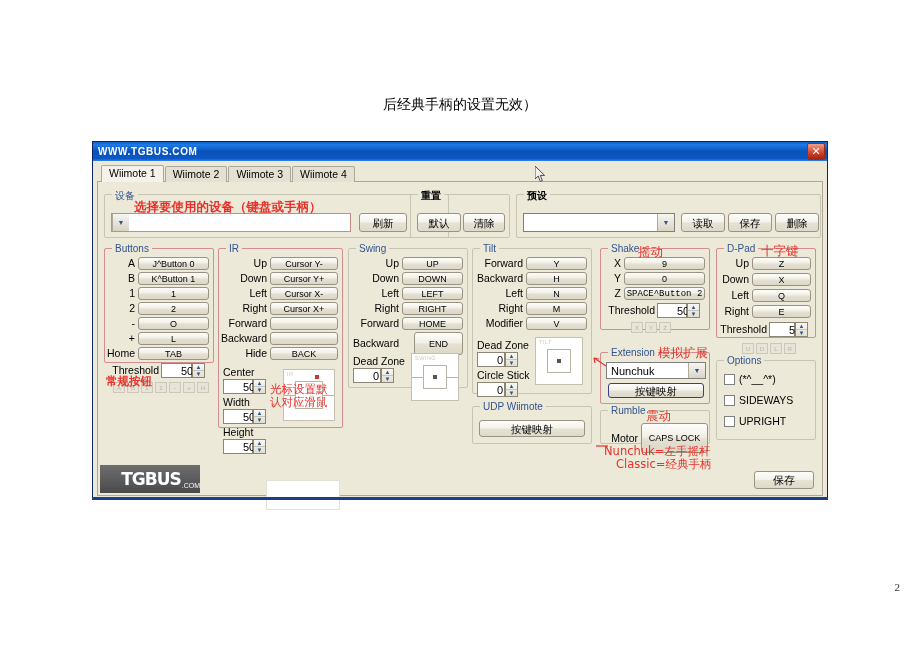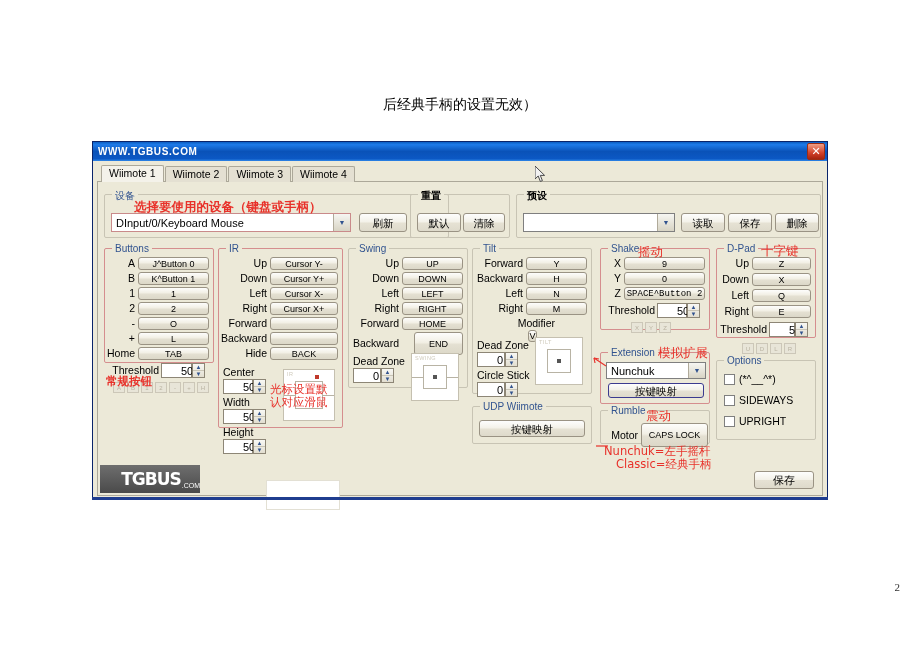--- a/index.html
+++ b/index.html
@@ -150,21 +150,20 @@
       <div class="tab">Wiimote 2</div>
       <div class="tab">Wiimote 3</div>
       <div class="tab">Wiimote 4</div>
     </div>
 
     <div class="tabbody">
 
       <div class="gb" style="left:6px;top:12px;width:345px;height:44px;">
         <span class="gbt">设备</span>
         <div class="combo" style="position:absolute;left:6px;top:18px;width:240px;height:19px;border-color:#c98a8a;">
-          <span class="cv">DInput/0/Keyboard Mouse</span>
           <span class="arrow">▼</span>
         </div>
         <div class="btn std" style="position:absolute;left:254px;top:18px;width:48px;height:19px;">刷新</div>
       </div>
 
       <div class="gb" style="left:312px;top:12px;width:100px;height:44px;">
         <span class="gbt" style="color:#000;font-weight:bold;">重置</span>
         <div class="btn std" style="position:absolute;left:6px;top:18px;width:44px;height:19px;">默认</div>
         <div class="btn std" style="position:absolute;left:52px;top:18px;width:42px;height:19px;">清除</div>
       </div>
@@ -357,21 +356,21 @@
             <span class="btn" style="flex:1;height:13px;margin-left:3px;">H</span>
           </div>
           <div style="display:flex;align-items:center;margin:0 4px 2px 2px;">
             <span class="lbl" style="width:48px;">Left</span>
             <span class="btn" style="flex:1;height:13px;margin-left:3px;">N</span>
           </div>
           <div style="display:flex;align-items:center;margin:0 4px 2px 2px;">
             <span class="lbl" style="width:48px;">Right</span>
             <span class="btn" style="flex:1;height:13px;margin-left:3px;">M</span>
           </div>
-          <div style="display:flex;align-items:center;margin:0 4px 3px 2px;flex-direction:column;">
+          <div style="display:flex;align-items:center;margin:0 4px 3px 2px;">
             <span class="lbl" style="width:48px;">Modifier</span>
             <span class="btn" style="flex:1;height:13px;margin-left:3px;">V</span>
           </div>
           <div style="position:absolute;left:4px;top:82px;">
             <div class="lbl" style="text-align:left;">Dead Zone</div>
             <div style="display:flex;">
               <span class="txt" style="width:28px;height:15px;">0</span>
               <span class="spin" style="height:15px;">
                 <i>▲</i>
                 <i>▼</i>
@@ -436,21 +435,21 @@
           <span class="cv">Nunchuk</span>
           <span class="arrow">▼</span>
         </div>
         <div class="btn std" style="position:absolute;left:7px;top:30px;width:96px;height:15px;border:1px solid #3b3b8f;">按键映射</div>
       </div>
 
       <div class="gb" style="left:502px;top:228px;width:110px;height:34px;">
         <span class="gbt">Rumble</span>
         <div style="display:flex;align-items:center;position:absolute;left:3px;top:12px;width:104px;">
           <span class="lbl" style="width:34px;">Motor</span>
-          <span class="btn" style="flex:1;height:24px;margin-left:3px;">CAPS LOCK</span>
+          <span class="btn" style="flex:1;height:30px;margin-left:3px;">CAPS LOCK</span>
         </div>
       </div>
 
       <div class="gb red" style="left:618px;top:66px;width:100px;height:90px;">
         <span class="gbt">D-Pad</span>
         <div style="position:absolute;left:0;top:8px;width:100%;">
           <div style="display:flex;align-items:center;margin:0 4px 3px 2px;">
             <span class="lbl" style="width:30px;">Up</span>
             <span class="btn" style="flex:1;height:13px;margin-left:3px;">Z</span>
           </div>

